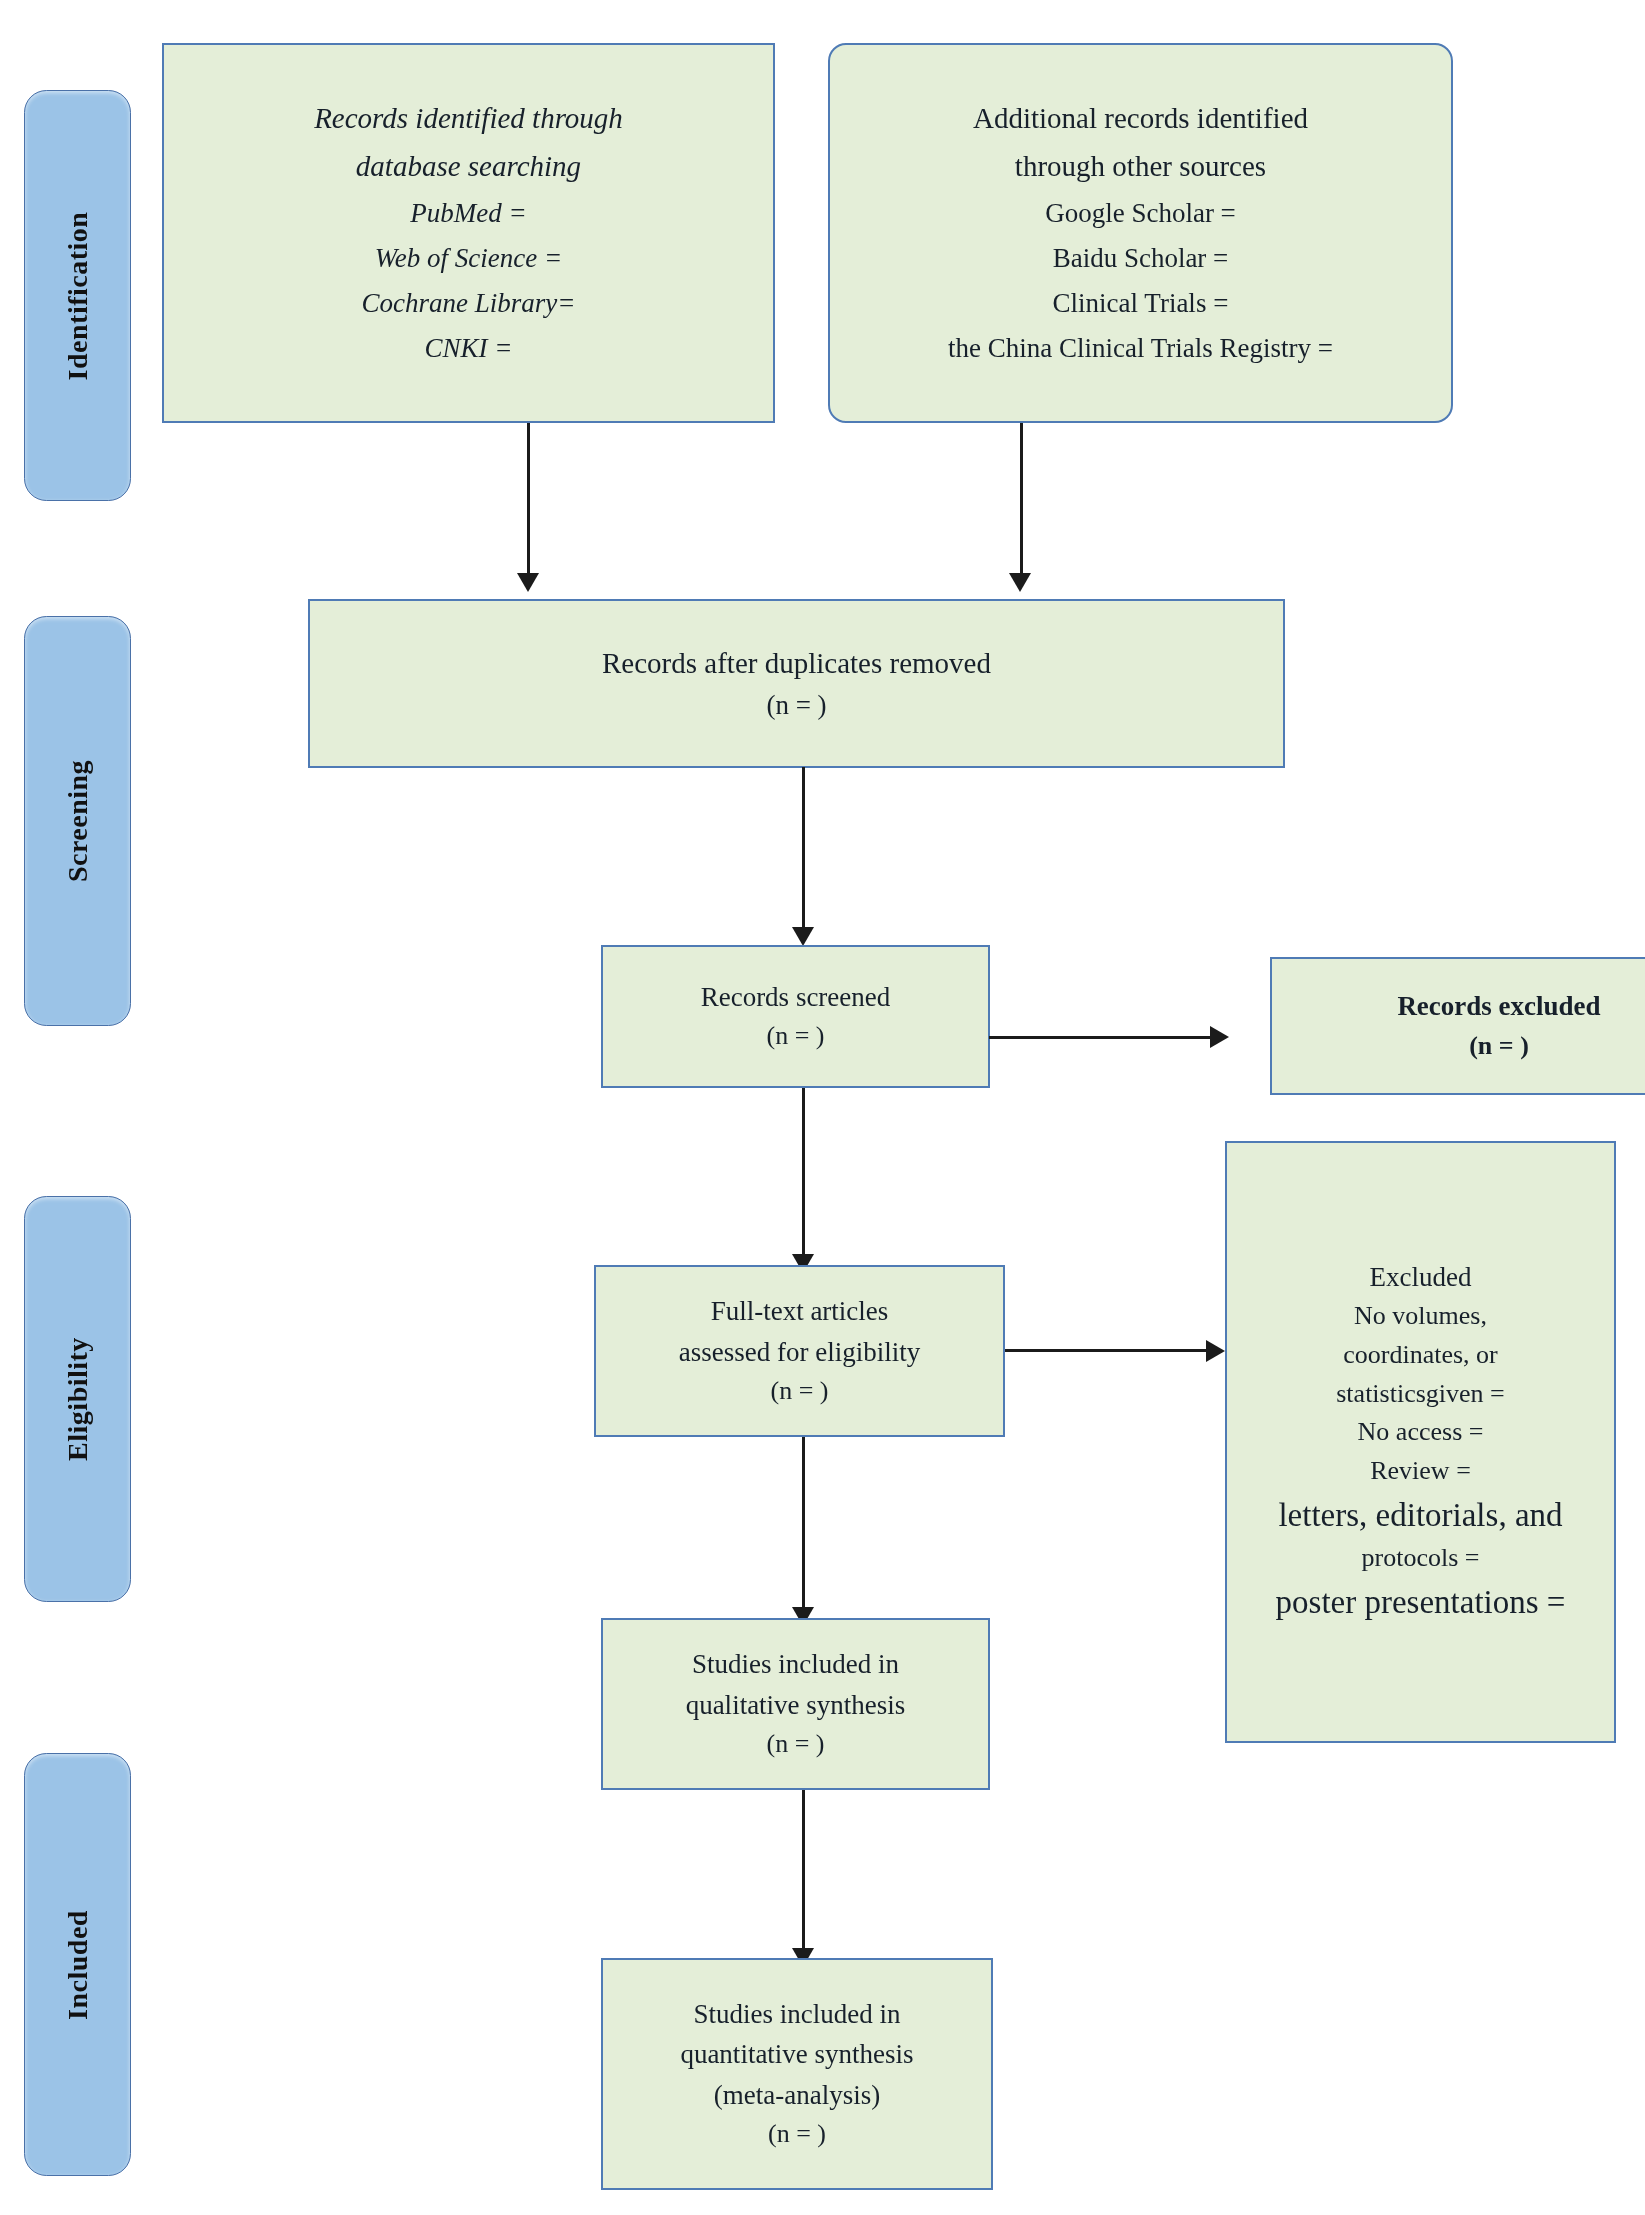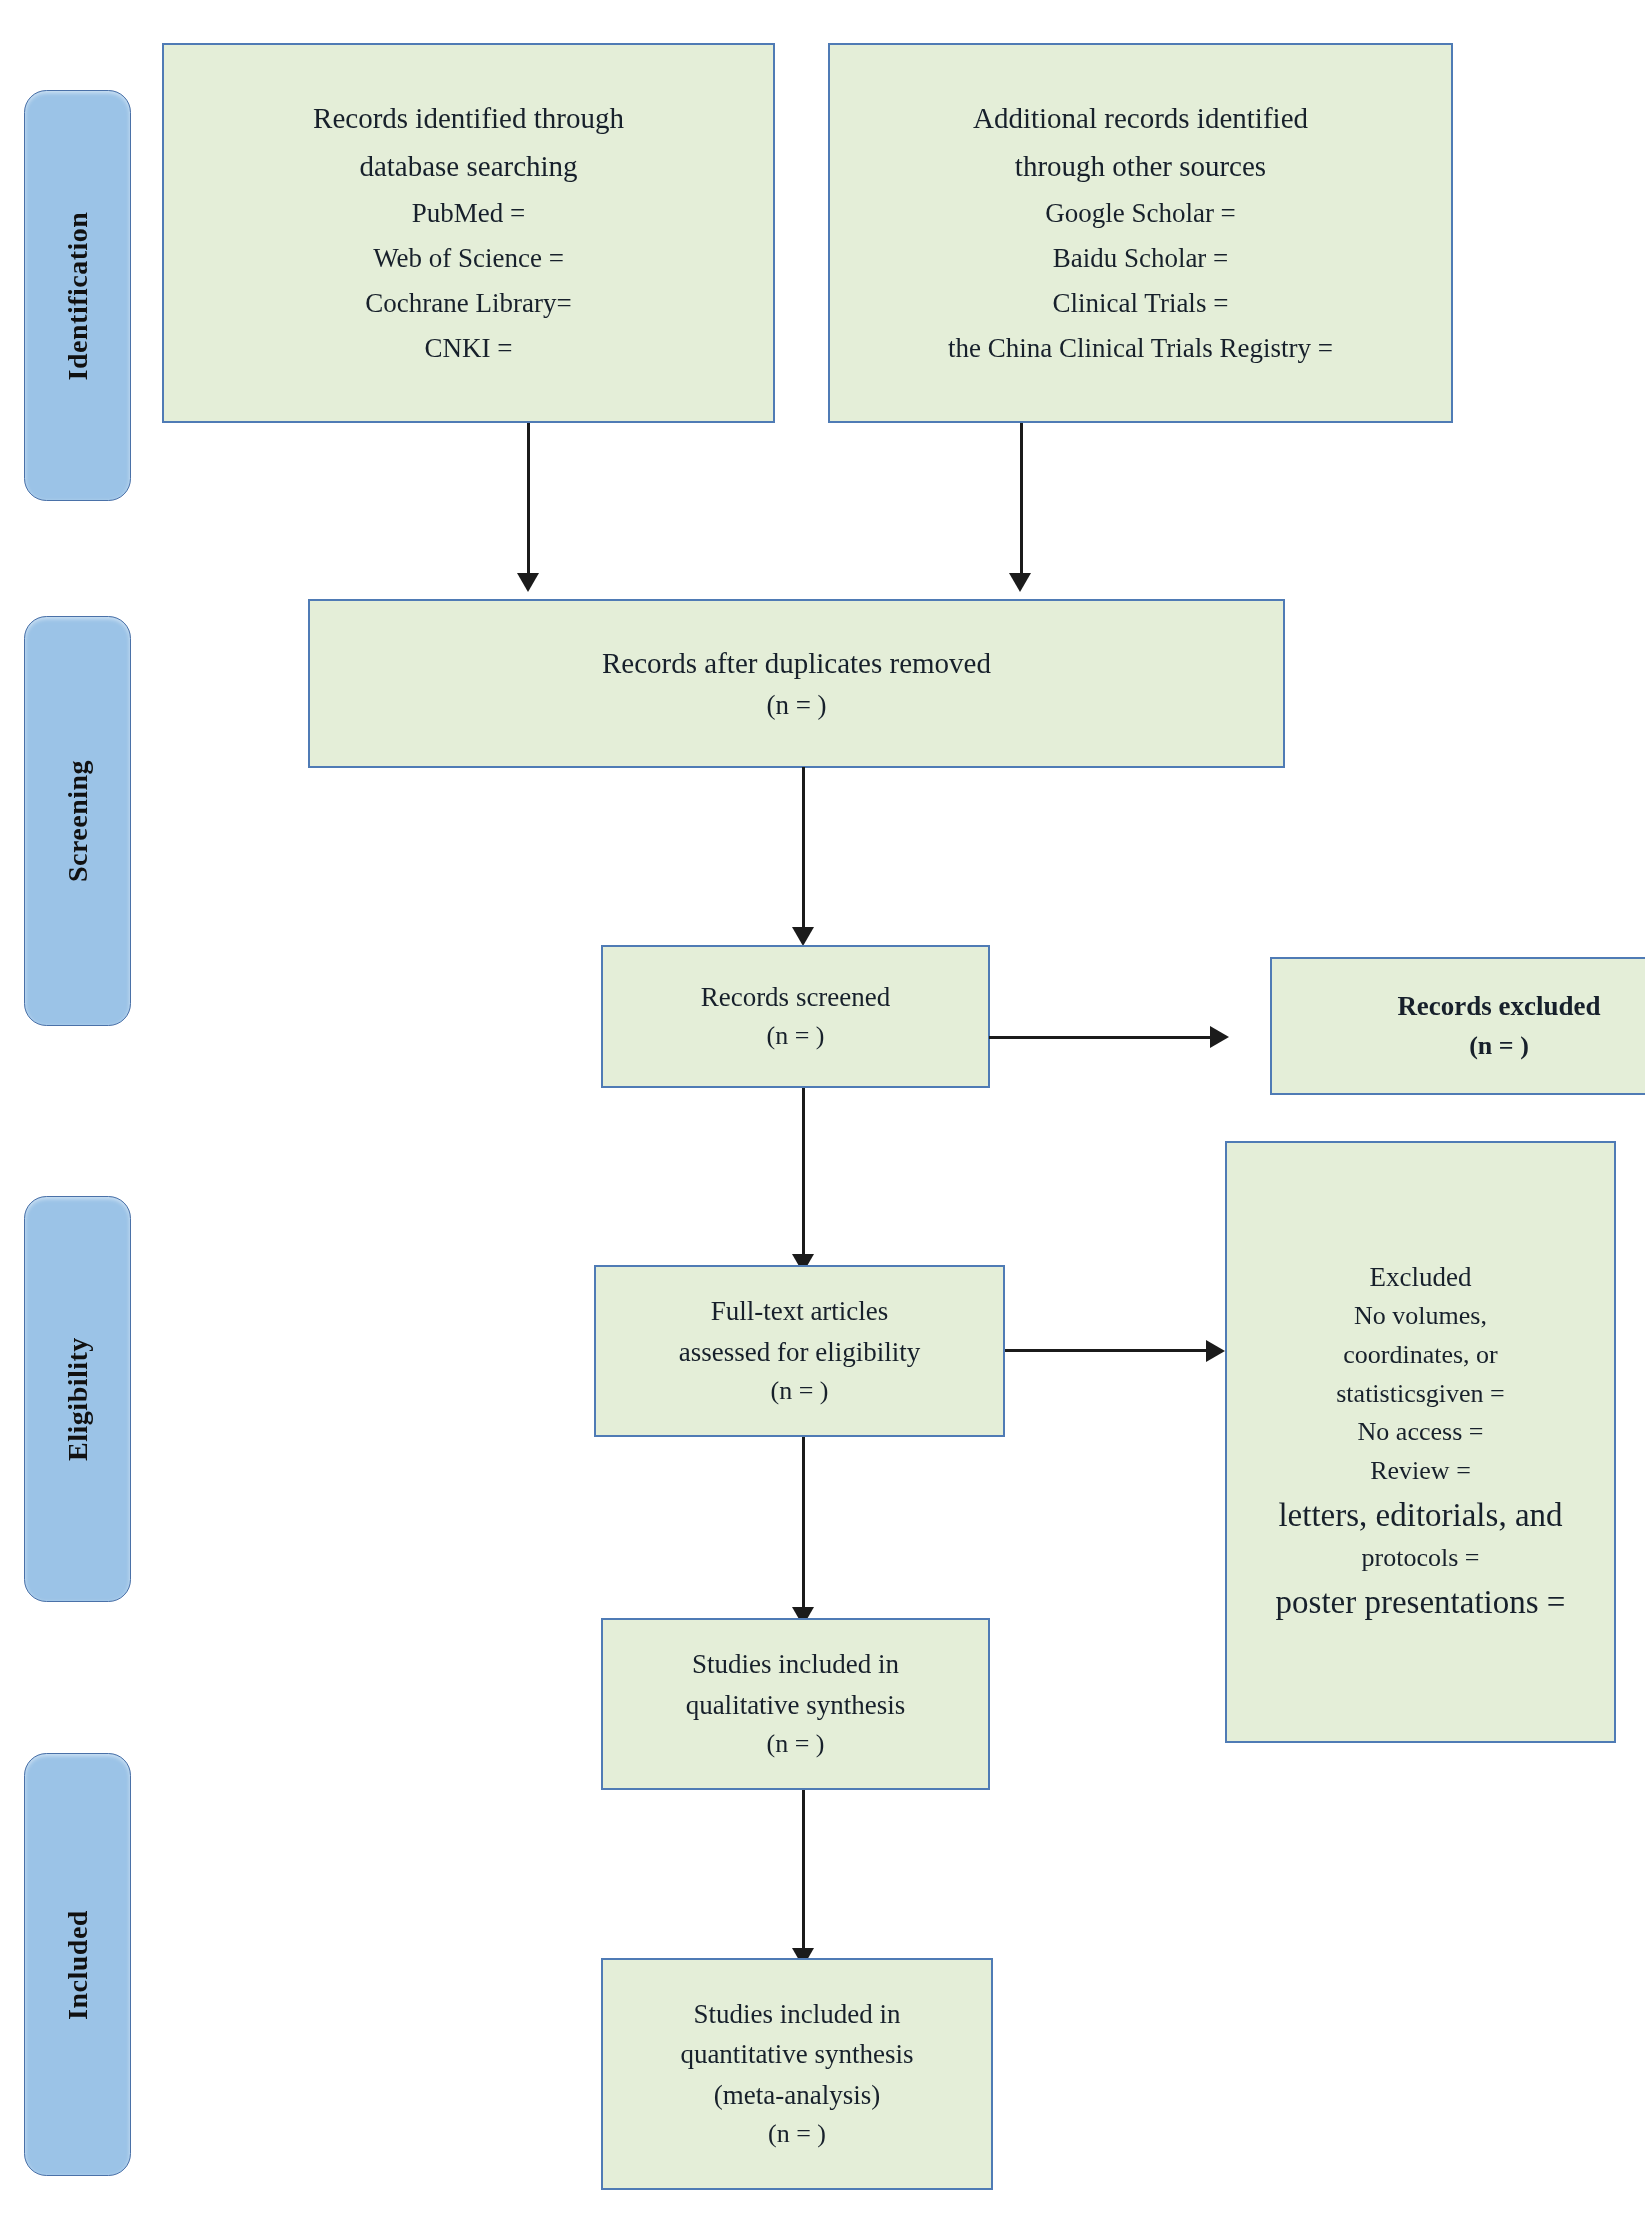--- a/index.html
+++ b/index.html
@@ -116,30 +116,30 @@
   </div>
 
   <div class="stage-tab" style="left:24px; top:1196px; width:107px; height:406px;">
     <span class="stage-label">Eligibility</span>
   </div>
 
   <div class="stage-tab" style="left:24px; top:1753px; width:107px; height:423px;">
     <span class="stage-label">Included</span>
   </div>
 
-  <div class="pbox lead-mid" style="left:162px; top:43px; width:613px; height:380px;">
+  <div class="pbox lead-mid" style="left:162px; top:43px; width:613px; height:380px;font-style:italic;">
     <span class="ln s34">Records identified through</span>
     <span class="ln s34">database searching</span>
     <span class="ln s31">PubMed =</span>
     <span class="ln s31">Web of Science =</span>
     <span class="ln s31">Cochrane Library=</span>
     <span class="ln s31">CNKI =</span>
   </div>
 
-  <div class="pbox lead-mid" style="left:828px; top:43px; width:625px; height:380px;">
+  <div class="pbox lead-mid" style="left:828px; top:43px; width:625px; height:380px;border-radius:18px;">
     <span class="ln s34">Additional records identified</span>
     <span class="ln s34">through other sources</span>
     <span class="ln s31">Google Scholar =</span>
     <span class="ln s31">Baidu Scholar =</span>
     <span class="ln s31">Clinical Trials =</span>
     <span class="ln s31">the China Clinical Trials Registry =</span>
   </div>
 
   <div class="conn-v" style="left:527px; top:423px; height:153px;"></div>
   <div class="arrow-down" style="left:517px; top:573px;"></div>

